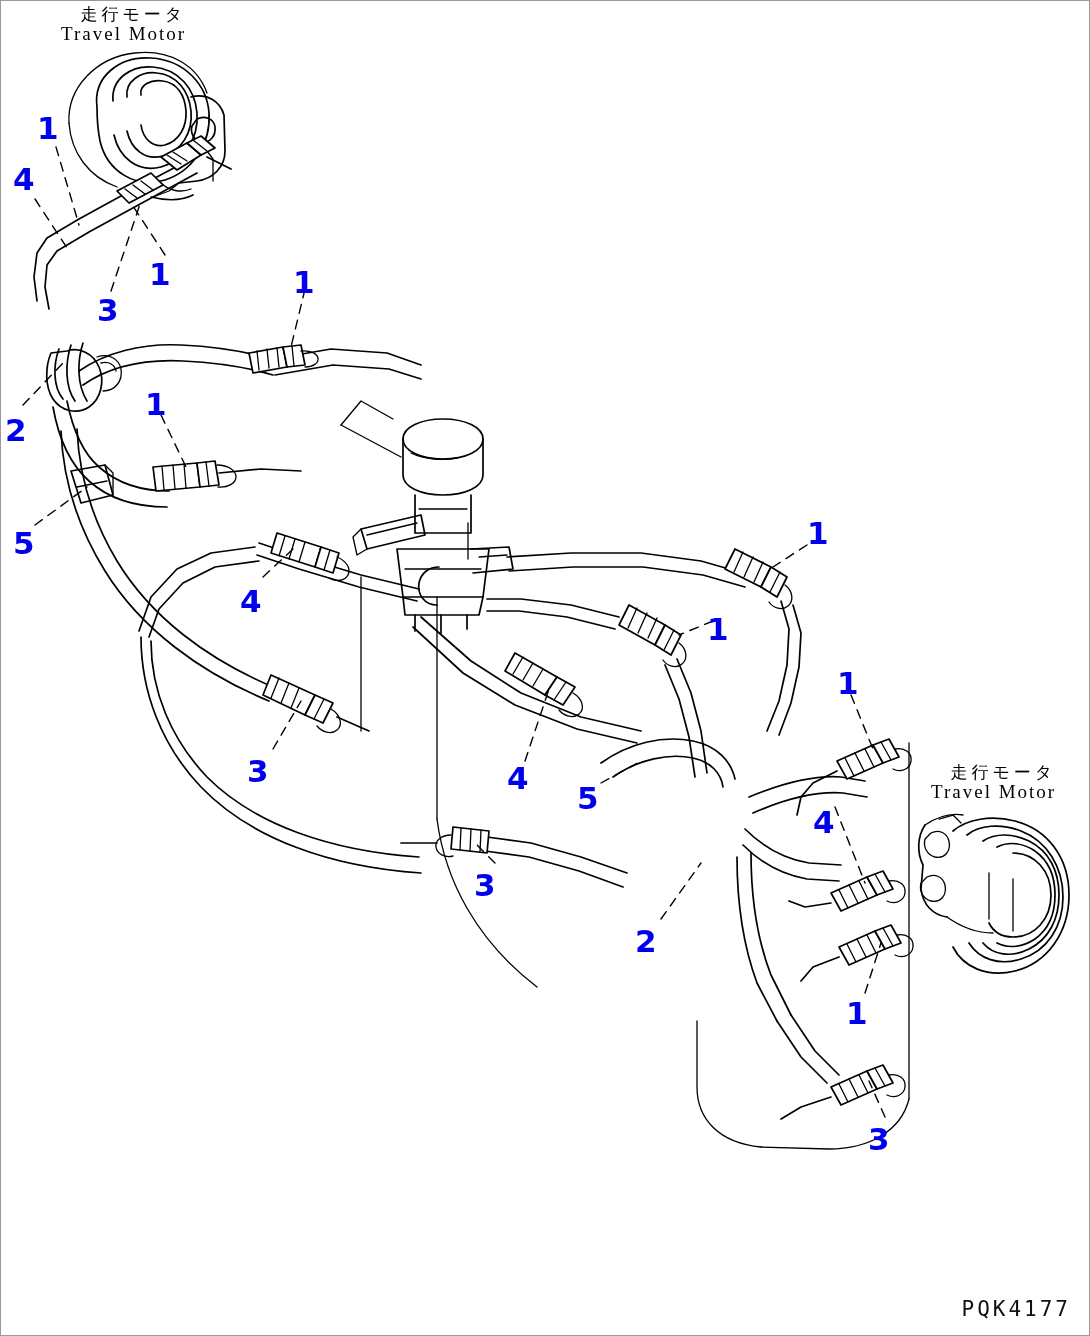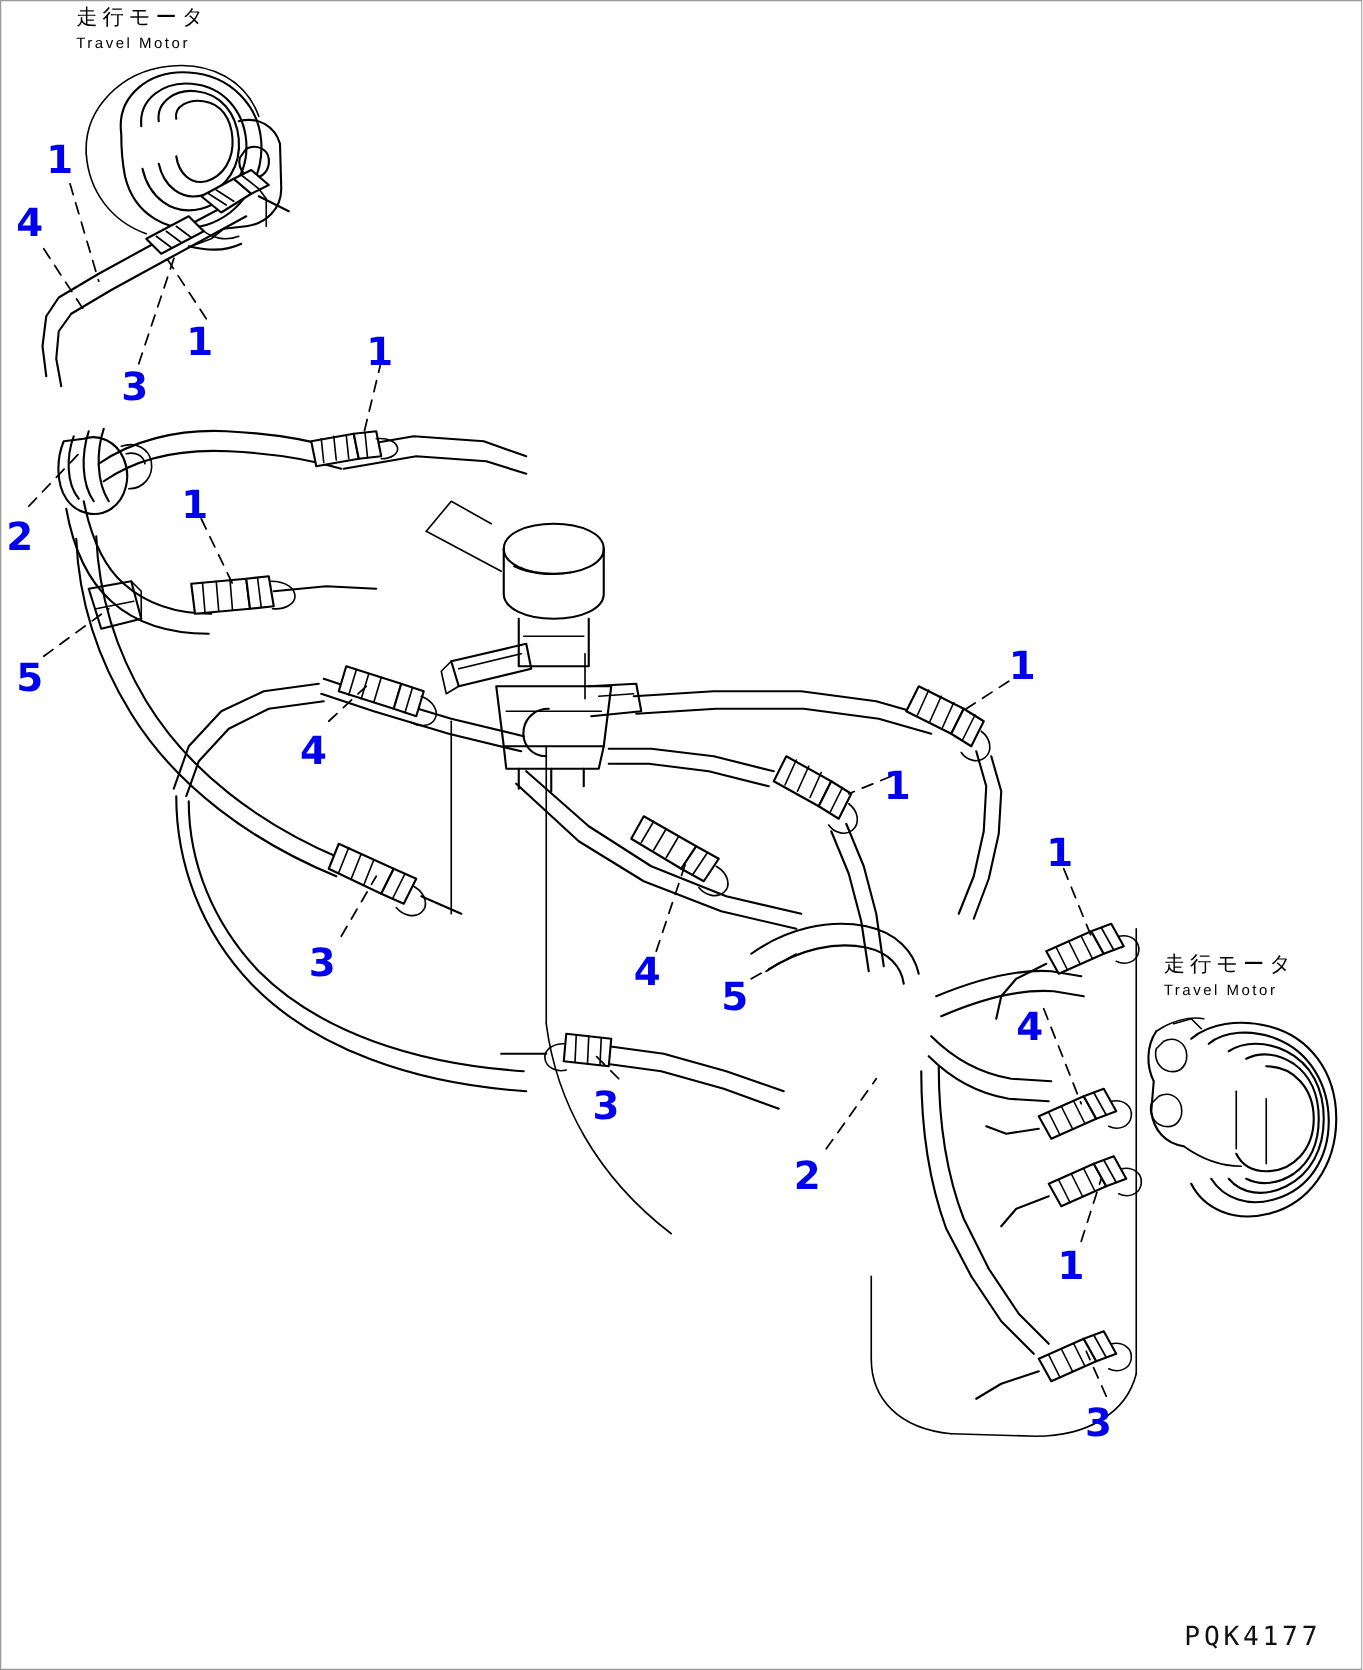--- a/index.html
+++ b/index.html
@@ -34,40 +34,40 @@
     font-weight: bold;
     font-size: 31px;
     line-height: 31px;
     letter-spacing: 0px;
     user-select: none;
   }
   .jp-label {
     position: absolute;
     font-family: "DejaVu Sans", sans-serif;
     color: #000000;
-    text-align: left;
+    text-align: right;
     white-space: nowrap;
     letter-spacing: 3px;
   }
   .jp-label .jp {
     display: block;
     font-size: 17px;
     line-height: 19px;
     letter-spacing: 4px;
   }
   .jp-label .en {
     display: block;
-    font-family: Liberation Sans, sans-serif;
-    font-size: 12px;
+    font-family: Liberation Serif, serif;
+    font-size: 19px;
     line-height: 20px;
     letter-spacing: 2px;
   }
   #partcode {
     position: absolute;
-    right: 32px;
+    right: 18px;
     bottom: 14px;
     font-family: "DejaVu Sans Mono", monospace;
     font-size: 21px;
     letter-spacing: 3px;
     color: #111111;
   }
   .ln { fill: none; stroke: #000; stroke-width: 1.7; stroke-linecap: round; stroke-linejoin: round; }
   .ln-t { fill: none; stroke: #000; stroke-width: 1.3; stroke-linecap: round; stroke-linejoin: round; }
   .leader { fill: none; stroke: #000; stroke-width: 1.4; stroke-linecap: round; stroke-dasharray: 9 7; }
   .fitwhite { fill: #ffffff; stroke: #000; stroke-width: 1.7; stroke-linejoin: round; }

